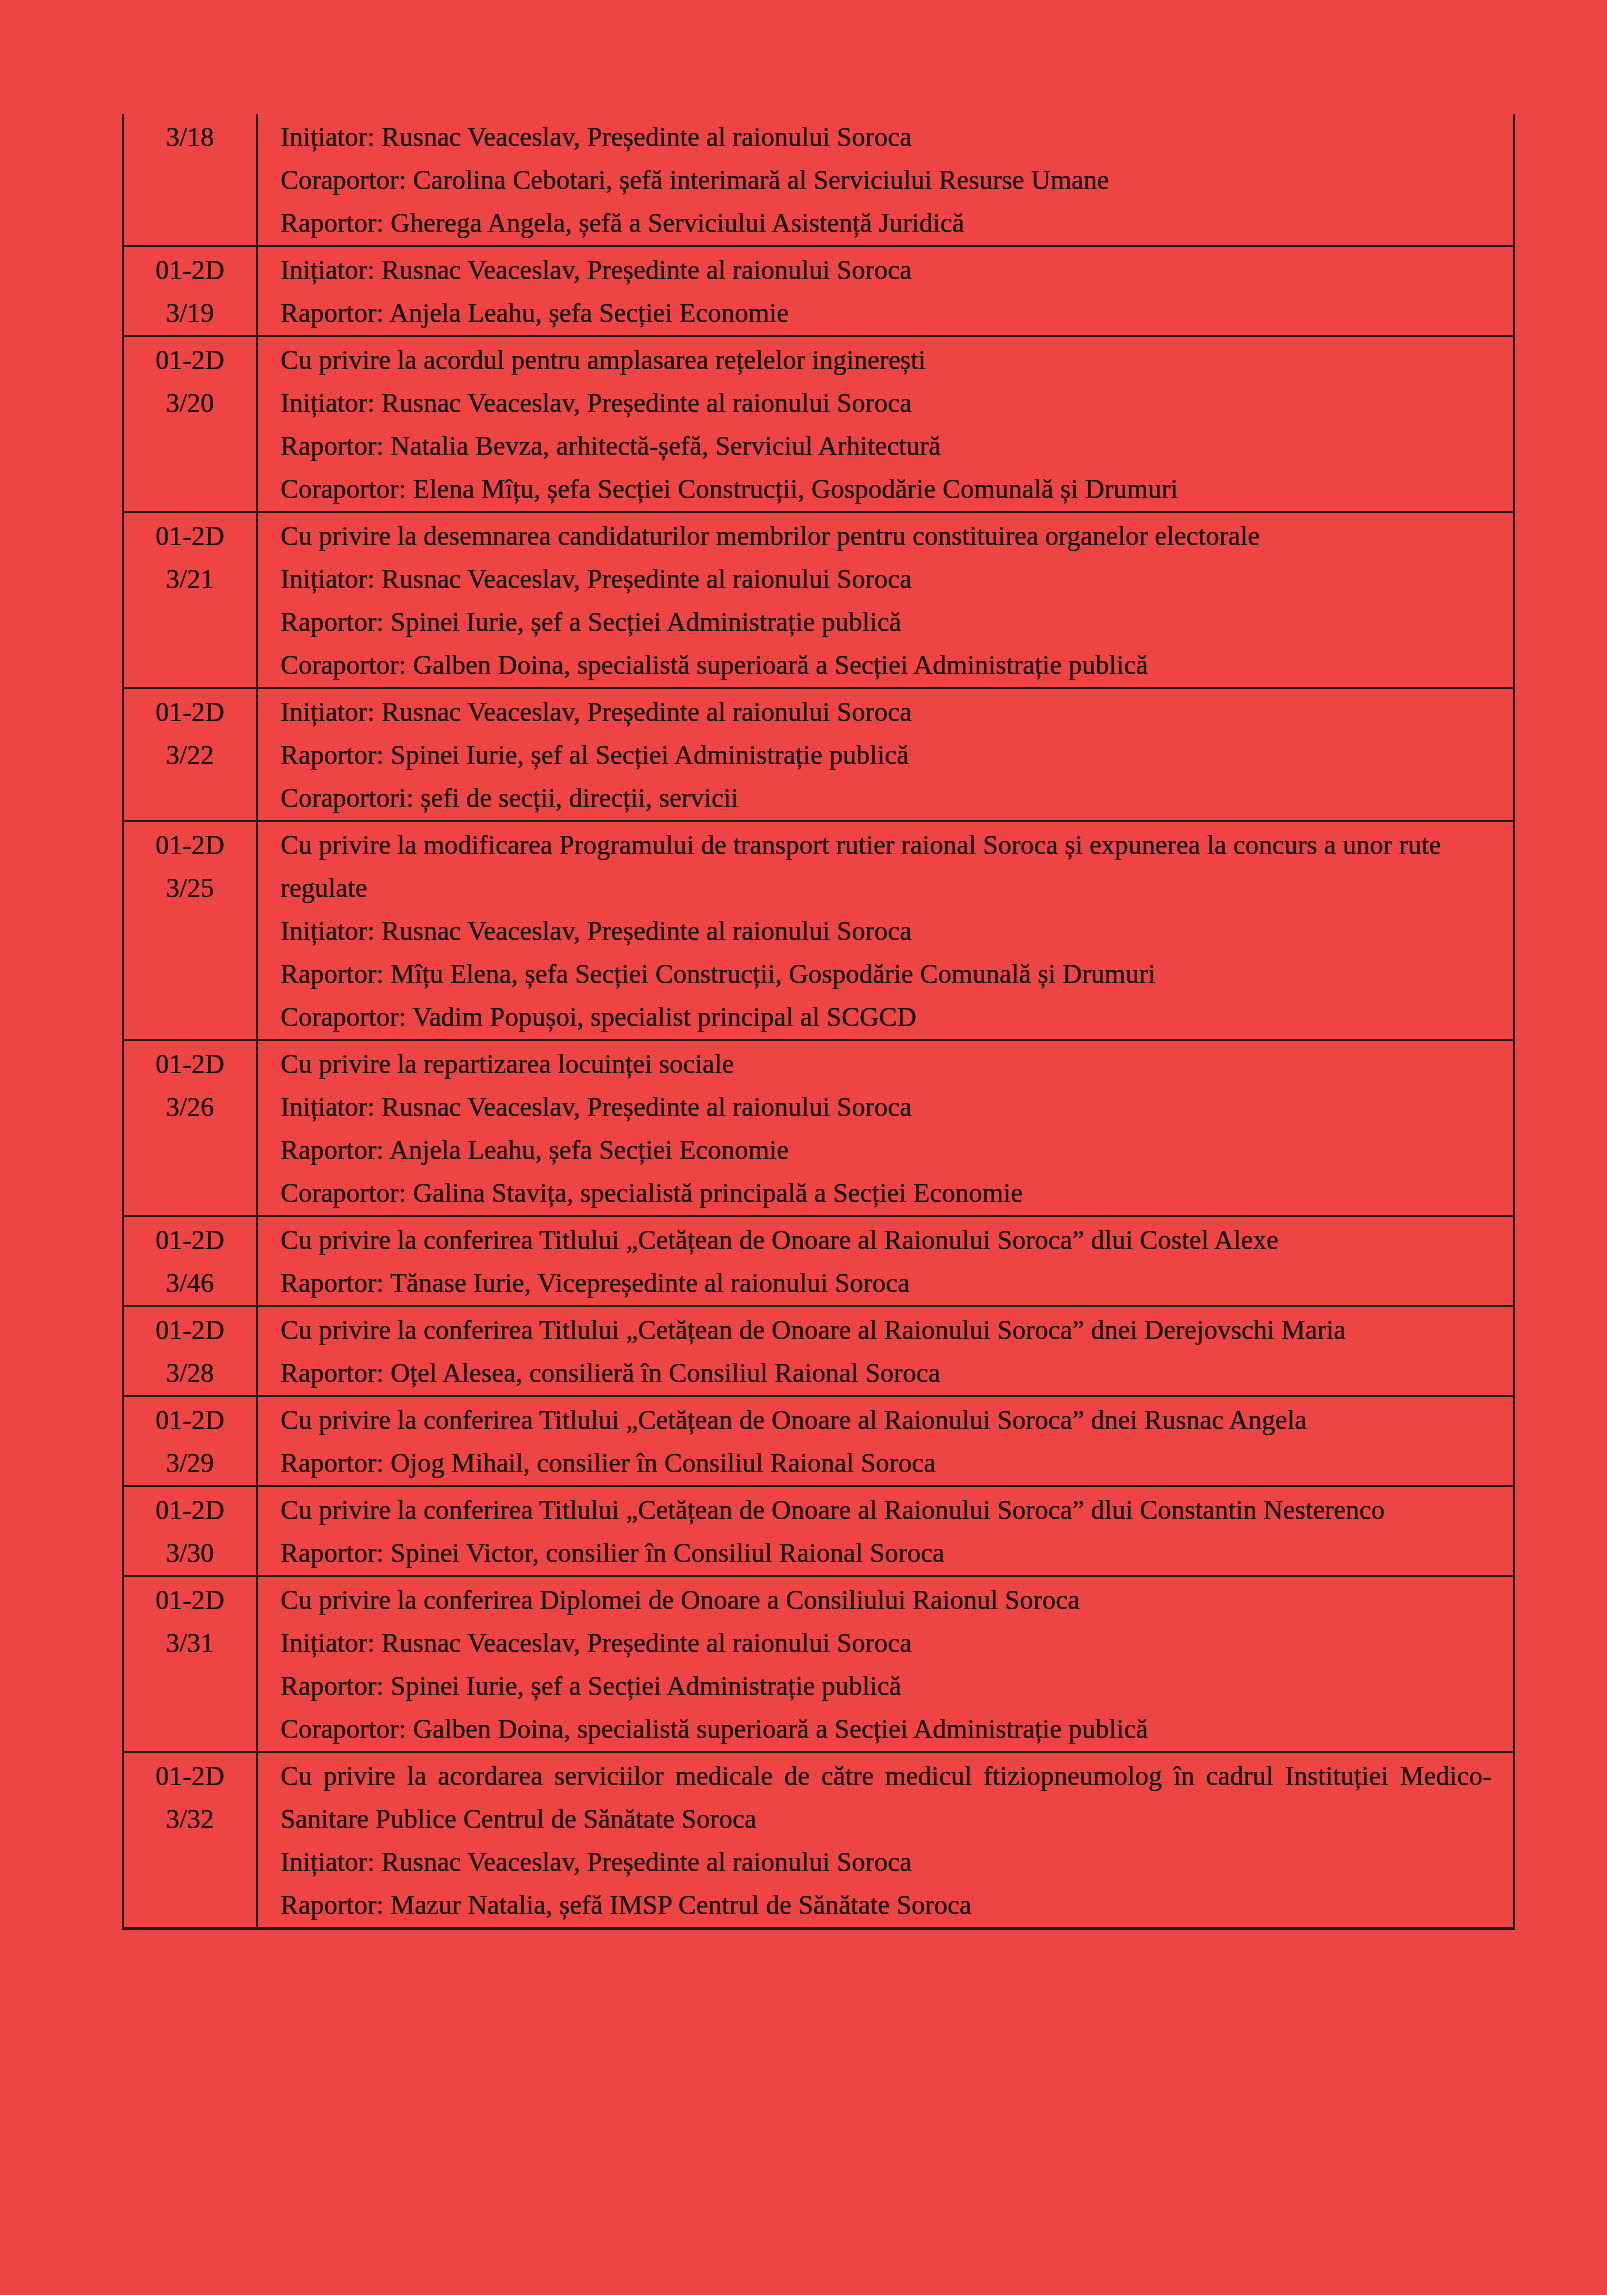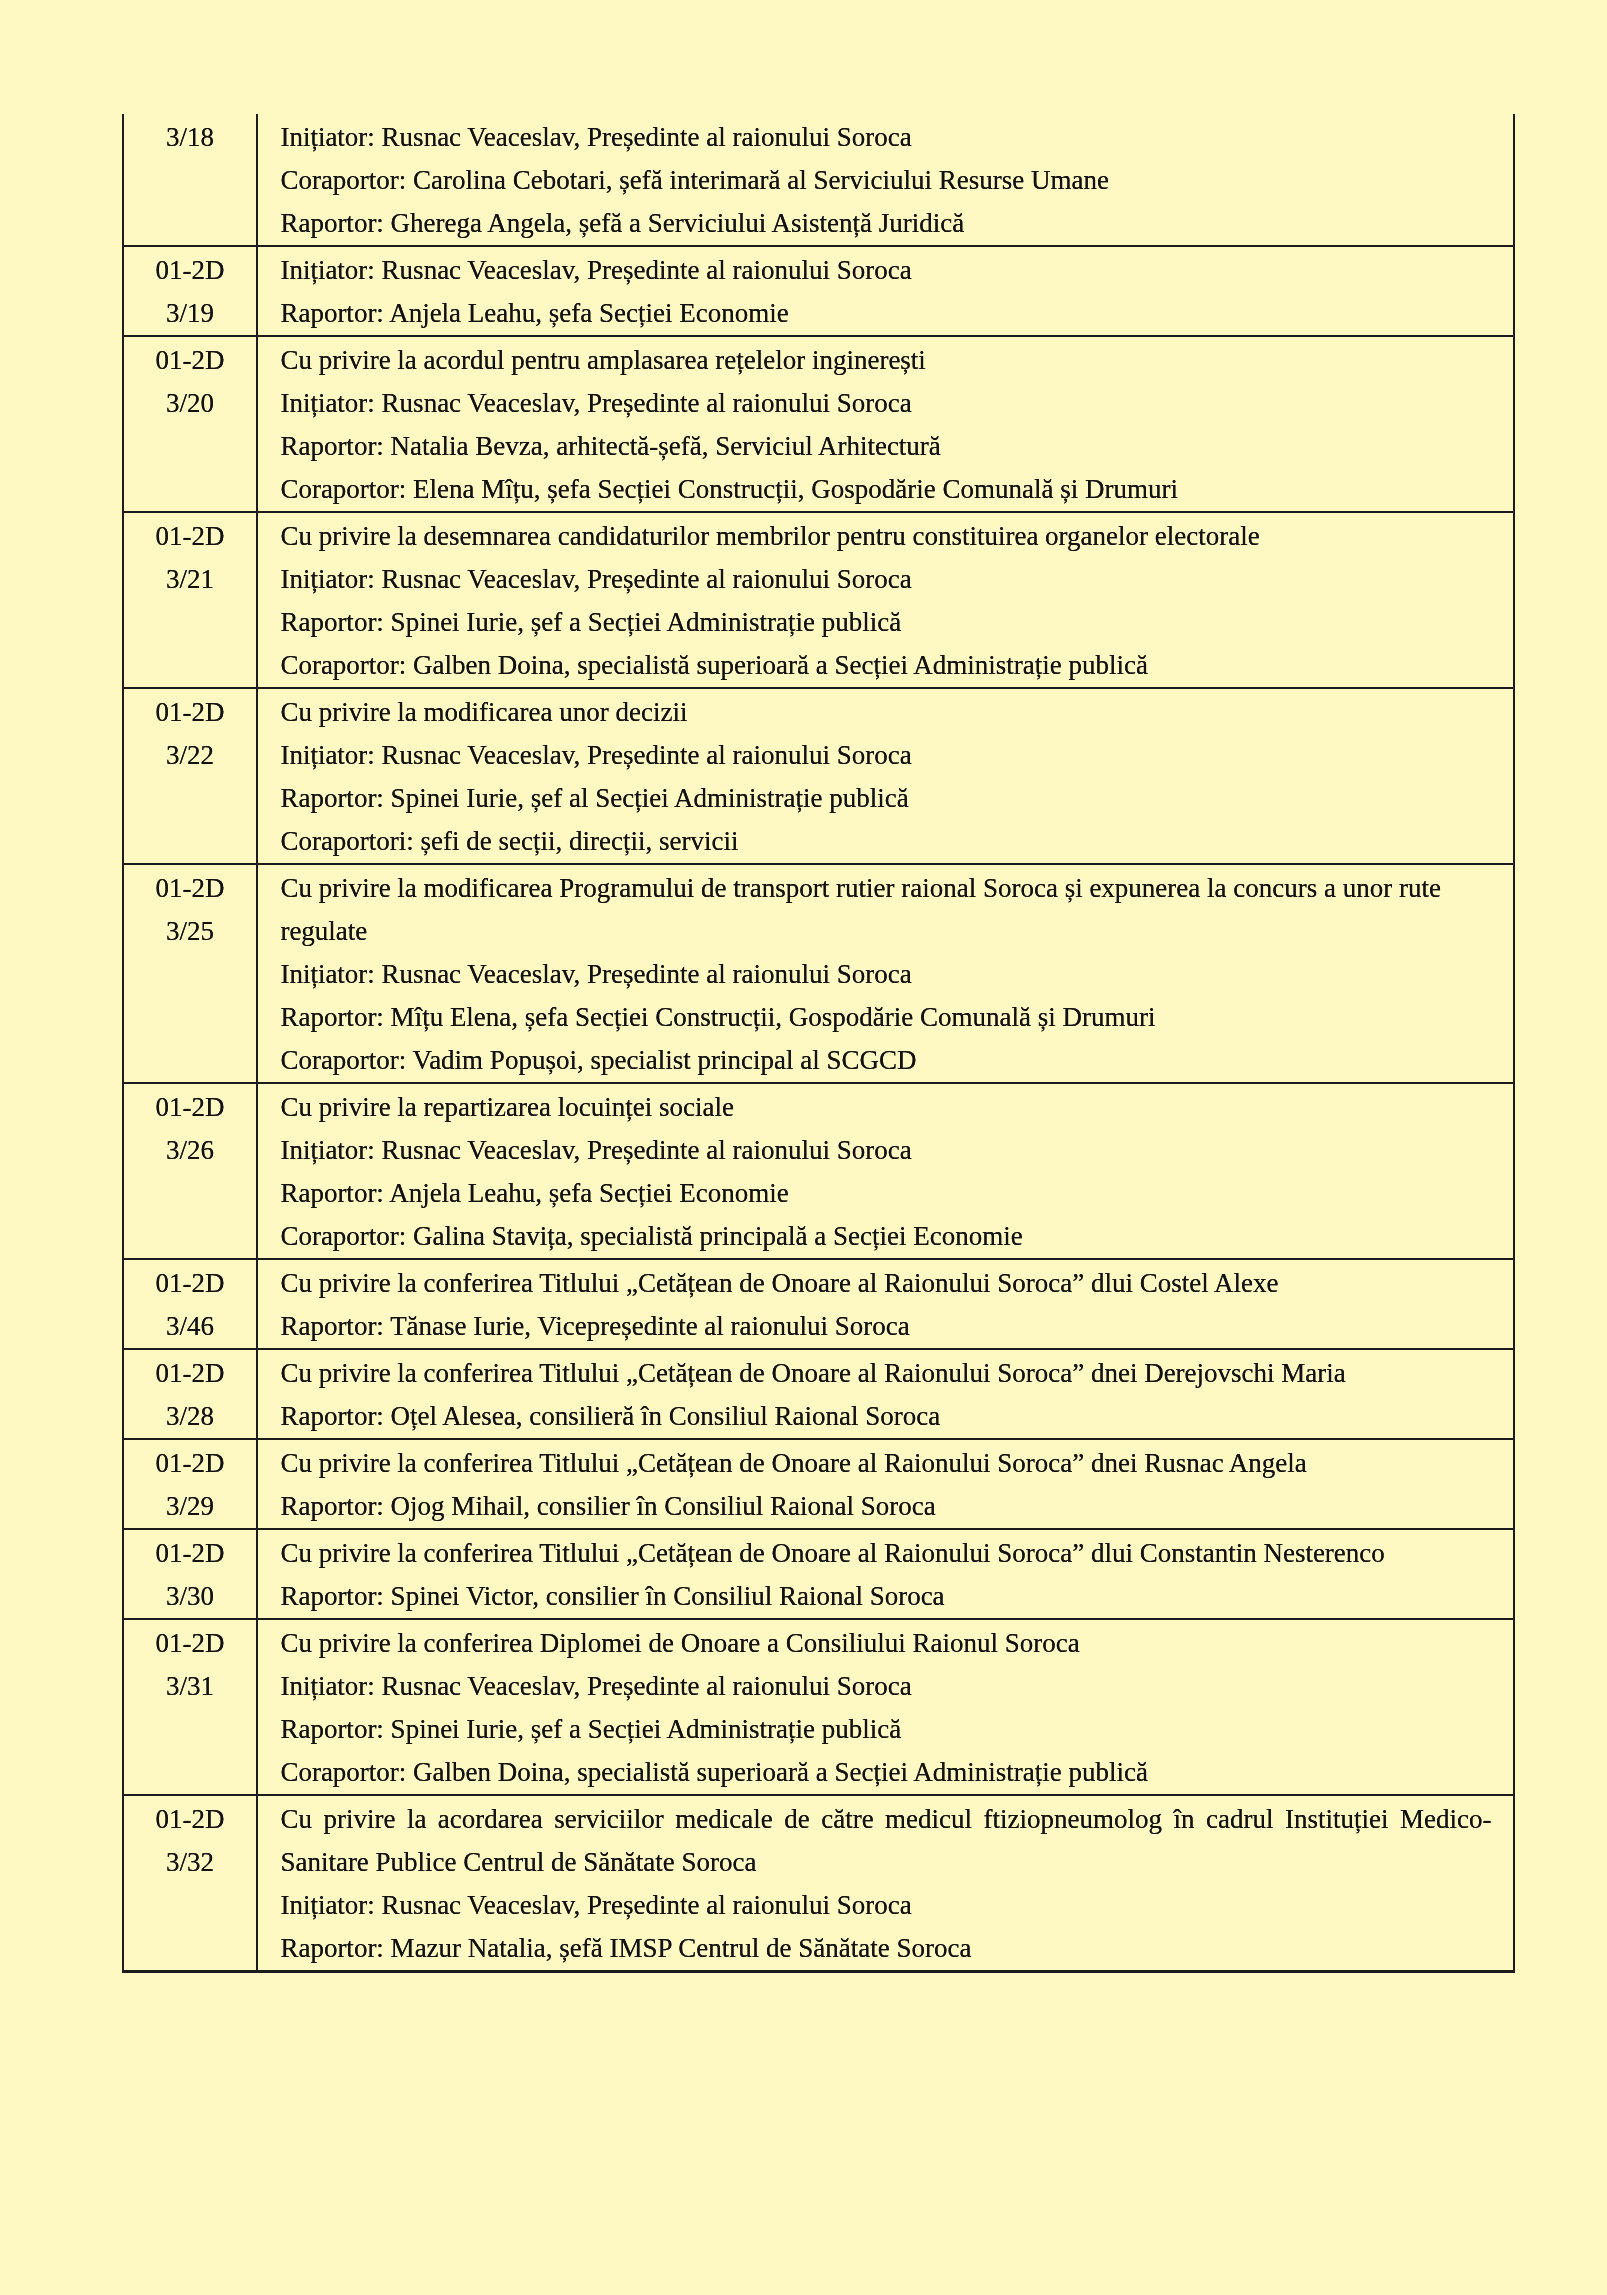--- a/index.html
+++ b/index.html
@@ -10,21 +10,21 @@
   body {
     width: 1607px;
     height: 2296px;
     position: relative;
     font-family: "Liberation Serif", "DejaVu Serif", serif;
     color: #121212;
   }
   .page {
     position: absolute;
     inset: 0;
-    background: #fef9c3;
+    background: #ef4444;
     padding-left: 41px;
   }
   .doc-table {
     position: absolute;
     left: 122px;
     top: 114px;
     width: 1393px;
     border-left: 2.9px solid #1c1c1c;
     border-right: 2px solid #1c1c1c;
     border-bottom: 3.9px solid #1c1c1c;
@@ -118,21 +118,20 @@
           <div class="line">Coraportor: Galben Doina, specialistă superioară a Secției Administrație publică</div>
         </div>
   </div>
 
   <div class="row">
     <div class="id-cell">
       <div class="id-line">01-2D</div>
       <div class="id-line">3/22</div>
     </div>
     <div class="content-cell">
-          <div class="line">Cu privire la modificarea unor decizii</div>
           <div class="line">Inițiator: Rusnac Veaceslav, Președinte al raionului Soroca</div>
           <div class="line">Raportor: Spinei Iurie, șef al Secției Administrație publică</div>
           <div class="line">Coraportori: șefi de secții, direcții, servicii</div>
         </div>
   </div>
 
   <div class="row">
     <div class="id-cell">
       <div class="id-line">01-2D</div>
       <div class="id-line">3/25</div>

